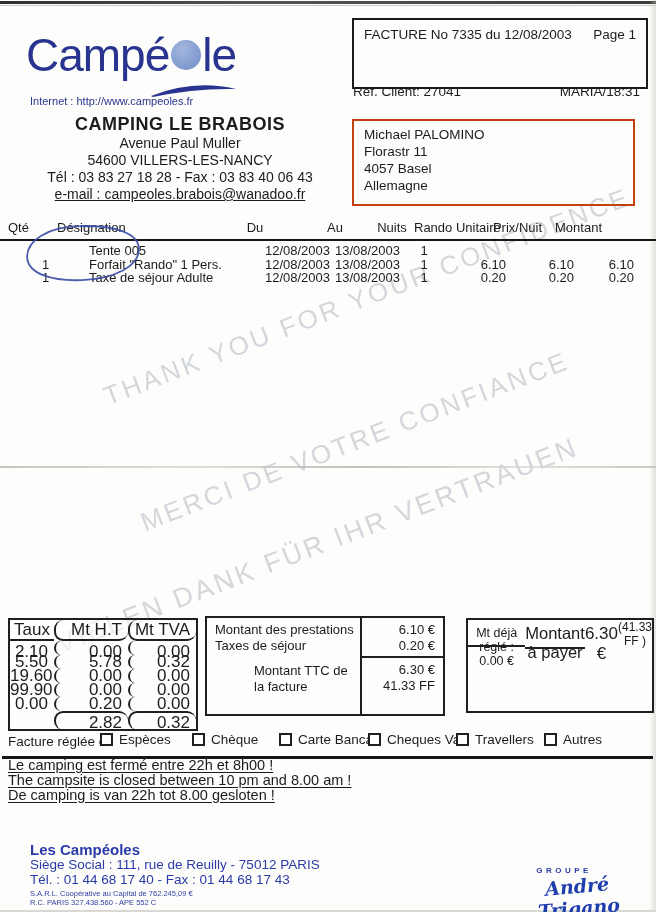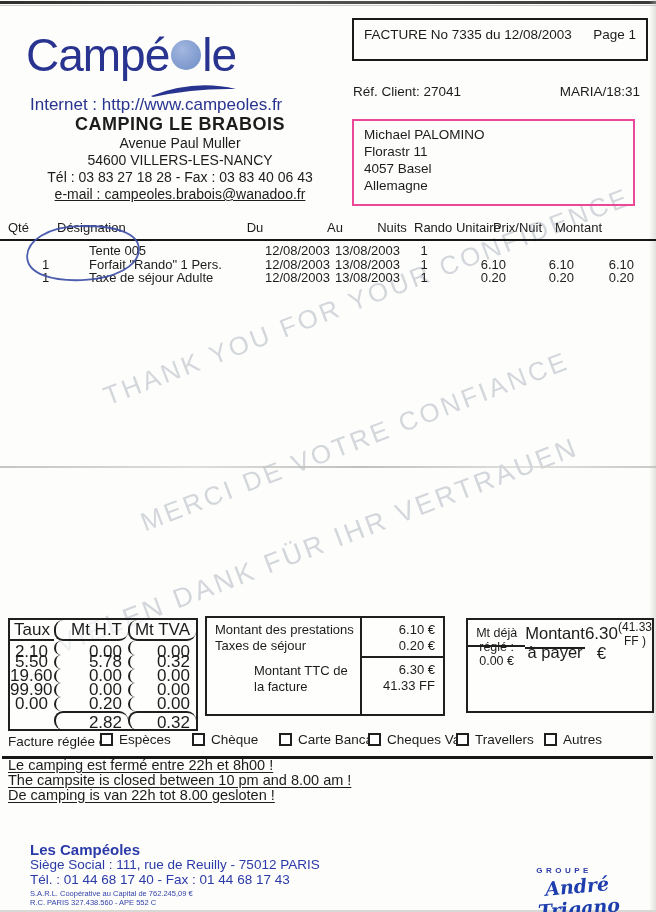--- a/index.html
+++ b/index.html
@@ -16,34 +16,34 @@
     background:linear-gradient(90deg, rgba(200,200,196,0), rgba(190,190,186,.45)); }
   .scan-bottom{ position:absolute; bottom:0; left:0; width:100%; height:2px; background:#d8d8d4; }
 
   
   .logo{ position:absolute; left:26px; top:26px; font-size:46px; letter-spacing:-1px;
     color:#28348f; white-space:nowrap; line-height:58px; }
   .logo .globe{ display:inline-block; width:30px; height:30px; border-radius:50%;
     background:radial-gradient(circle at 38% 32%, #a3b7e0, #7e99cd 70%, #6f8cc4);
     vertical-align:baseline; margin:0 1px 1px 2px; }
   .logo-swoosh{ position:absolute; left:150px; top:84px; }
-  .internet-line{ position:absolute; left:30px; top:95px; font-size:17px; color:#28348f;text-align:center; }
+  .internet-line{ position:absolute; left:30px; top:95px; font-size:11px; color:#28348f;text-align:center; }
 
   .campsite{ position:absolute; left:18px; top:116px; width:324px; text-align:center; line-height:17px; }
   .campsite .name{ font-size:18px; font-weight:bold; letter-spacing:.5px; margin-bottom:2px;}
   .campsite .row{ font-size:14px; }
   .campsite .email{ text-decoration:underline; }
 
-  .facture-box{ position:absolute; left:352px; top:18px; width:296px; height:43px;
+  .facture-box{ position:absolute; left:352px; top:18px; width:296px; height:71px;
     border:2px solid #1a1a1a; display:flex; justify-content:space-between;
     padding:7px 10px; font-size:13.5px; }
   .ref-row{ position:absolute; left:353px; top:84px; width:287px; display:flex;
     justify-content:space-between; font-size:13.5px; }
   .customer-box{ position:absolute; left:352px; top:119px; width:283px; height:87px;
-    border:2px solid #ec4899; padding:5px 10px; font-size:13.5px; line-height:17px; }
+    border:2px solid #c2410c; padding:5px 10px; font-size:13.5px; line-height:17px; }
 
   
   .items-head, .item-row{
     position:absolute; left:6px; width:604px; display:grid;
     grid-template-columns:36px 168px 90px 70px 44px 68px 68px 60px;
     font-size:13px;
   }
   .items-head{ top:220px; }
   .head-rule{ position:absolute; left:0; top:239px; width:656px; height:2px; background:#161616; }
   .items-body{ position:absolute; left:6px; top:244px; width:604px;margin-left:32px; }

